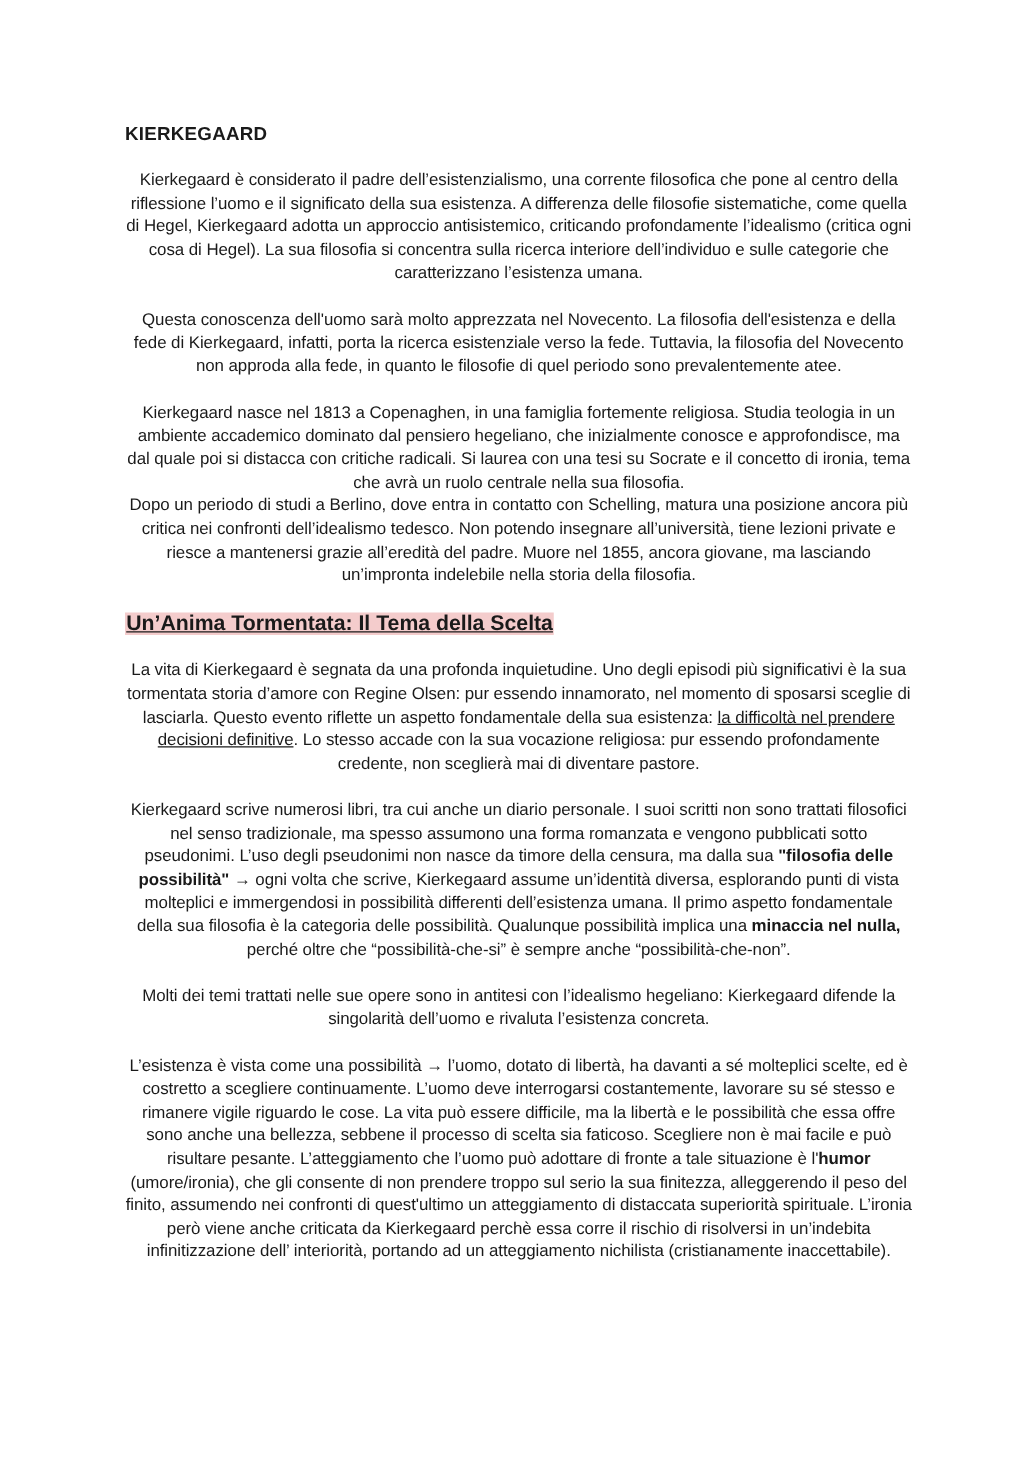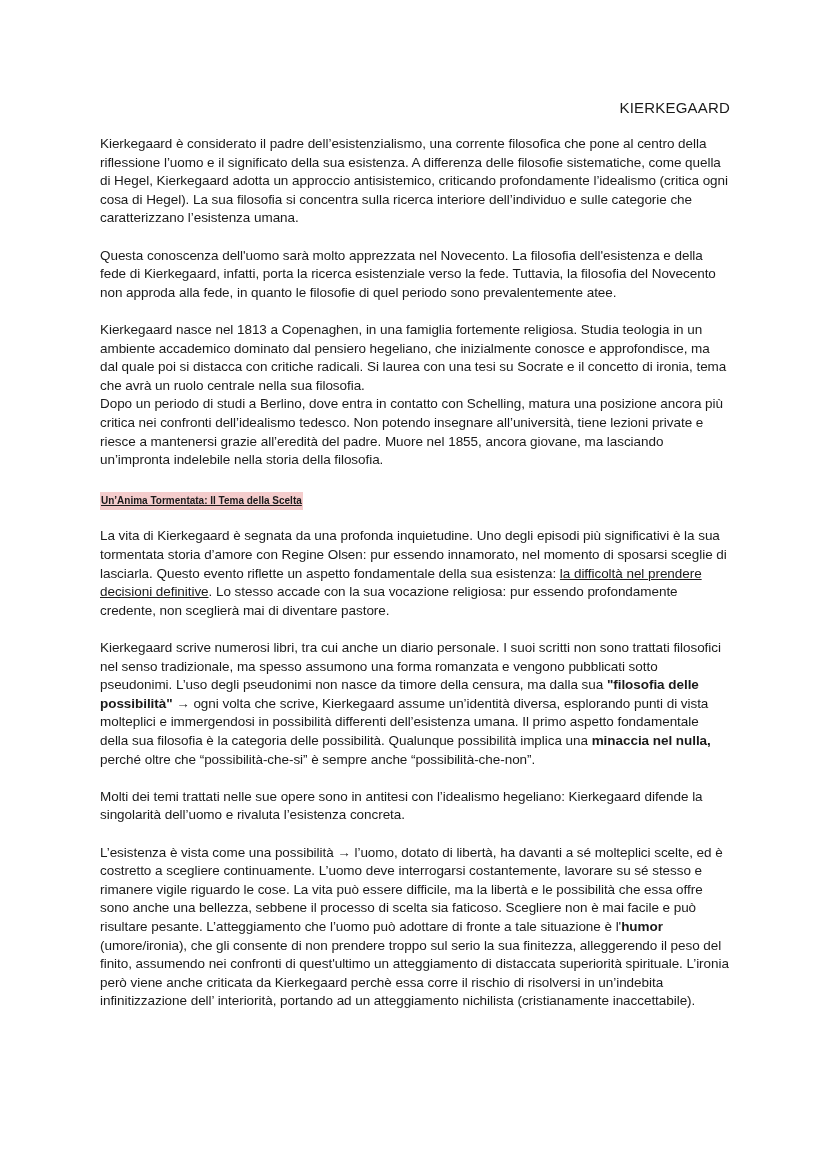--- a/index.html
+++ b/index.html
@@ -15,38 +15,39 @@
       font-family: "Liberation Sans", sans-serif;
       color: #1a1a1a;
     }
     .page {
       position: absolute;
       left: 100px;
       top: 98px;
       width: 630px;
     }
     .title {
-      text-align: right;
-      font-weight: normal;
+      text-align: left;
+      font-weight: bold;
       font-size: 15px;
       line-height: 20px;
       margin: 0 0 17px 0;
       letter-spacing: 0.2px;
     }
     p {
       margin: 0;
       font-size: 13.5px;
       line-height: 18.6px;
       letter-spacing: -0.05px;
+      text-align: center;
     }
     .gap { height: 18.6px; }
     .section-heading {
       display: inline-block;
       font-weight: bold;
-      font-size: 10px;
+      font-size: 17px;
       line-height: 18px;
       text-decoration: underline;
       background: #f4cccc;
       padding: 0 1px;
       margin: 0;
     }
     .heading-wrap {
       margin: 2px 0 0 0;
       height: 18.6px;
     }

